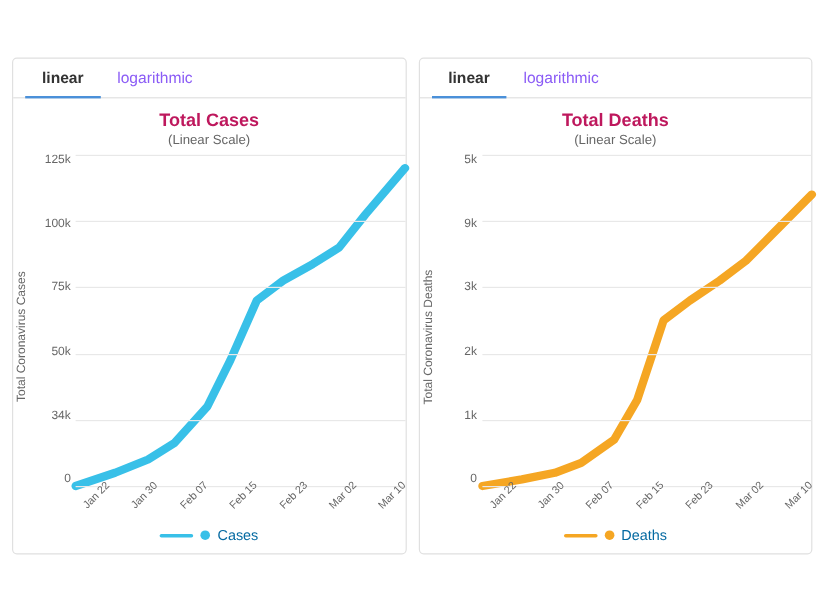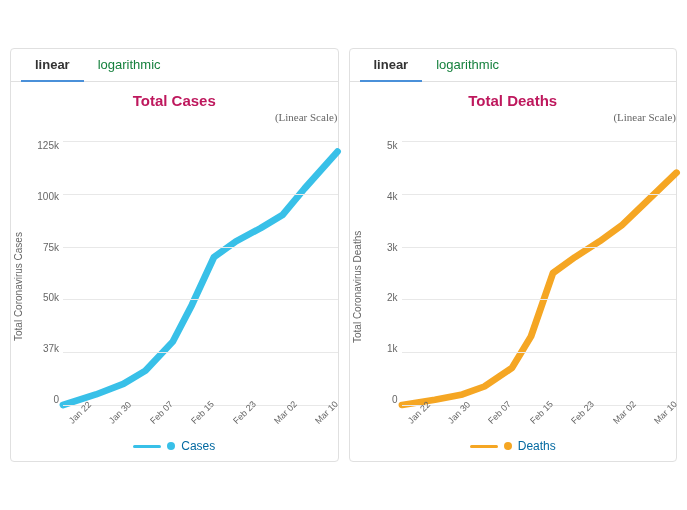--- a/index.html
+++ b/index.html
@@ -30,44 +30,43 @@
       background: #fff;
     }
     .tab-bar {
       display: flex;
       border-bottom: 1px solid #e0e0e0;
       padding: 0 10px;
     }
     .tab {
       padding: 8px 14px;
       font-size: 13px;
-      color: #15803d;
+      color: #8b5cf6;
       cursor: pointer;
       border-bottom: 2px solid transparent;
       margin-bottom: -1px;
     }
     .tab.active {
       color: #333;
       font-weight: bold;
       border-bottom: 2px solid #4a90d9;
     }
     .chart-title {
       text-align: center;
       font-size: 15px;
       font-weight: bold;
       color: #be185d;
       margin-top: 10px;
     }
     .chart-subtitle {
-      text-align: right;
+      text-align: center;
       font-size: 11px;
       color: #666;
       margin-top: 2px;
-      margin-bottom: 18px;
-      font-family: Liberation Serif, serif;
+      margin-bottom: 6px;
     }
     .chart-area {
       flex: 1;
       position: relative;
       display: flex;
     }
     .y-axis-label {
       writing-mode: vertical-rl;
       transform: rotate(180deg);
       font-size: 10px;
@@ -170,21 +169,21 @@
         <div class="tab active">linear</div>
         <div class="tab">logarithmic</div>
       </div>
       <div class="chart-title">Total Cases</div>
       <div class="chart-subtitle">(Linear Scale)</div>
       <div class="chart-area">
         <div class="y-axis-label">Total Coronavirus Cases</div>
         <div class="chart-inner">
           <div class="y-ticks">
             <div class="y-tick">0</div>
-            <div class="y-tick">37k</div>
+            <div class="y-tick">34k</div>
             <div class="y-tick">50k</div>
             <div class="y-tick">75k</div>
             <div class="y-tick">100k</div>
             <div class="y-tick">125k</div>
           </div>
           <div class="chart-plot"><div class="grid-lines">
               <div class="grid-line" style="top: 100%;"></div>
               <div class="grid-line" style="top: 80%;"></div>
               <div class="grid-line" style="top: 60%;"></div>
               <div class="grid-line" style="top: 40%;"></div>
@@ -218,21 +217,21 @@
       <div class="chart-title">Total Deaths</div>
       <div class="chart-subtitle">(Linear Scale)</div>
       <div class="chart-area">
         <div class="y-axis-label">Total Coronavirus Deaths</div>
         <div class="chart-inner">
           <div class="y-ticks">
             <div class="y-tick">0</div>
             <div class="y-tick">1k</div>
             <div class="y-tick">2k</div>
             <div class="y-tick">3k</div>
-            <div class="y-tick">4k</div>
+            <div class="y-tick">9k</div>
             <div class="y-tick">5k</div>
           </div>
           <div class="chart-plot"><div class="grid-lines">
               <div class="grid-line" style="top: 100%;"></div>
               <div class="grid-line" style="top: 80%;"></div>
               <div class="grid-line" style="top: 60%;"></div>
               <div class="grid-line" style="top: 40%;"></div>
               <div class="grid-line" style="top: 20%;"></div>
               <div class="grid-line" style="top: 0%;"></div>
             </div><svg viewBox="0 0 100 100" preserveAspectRatio="none">

